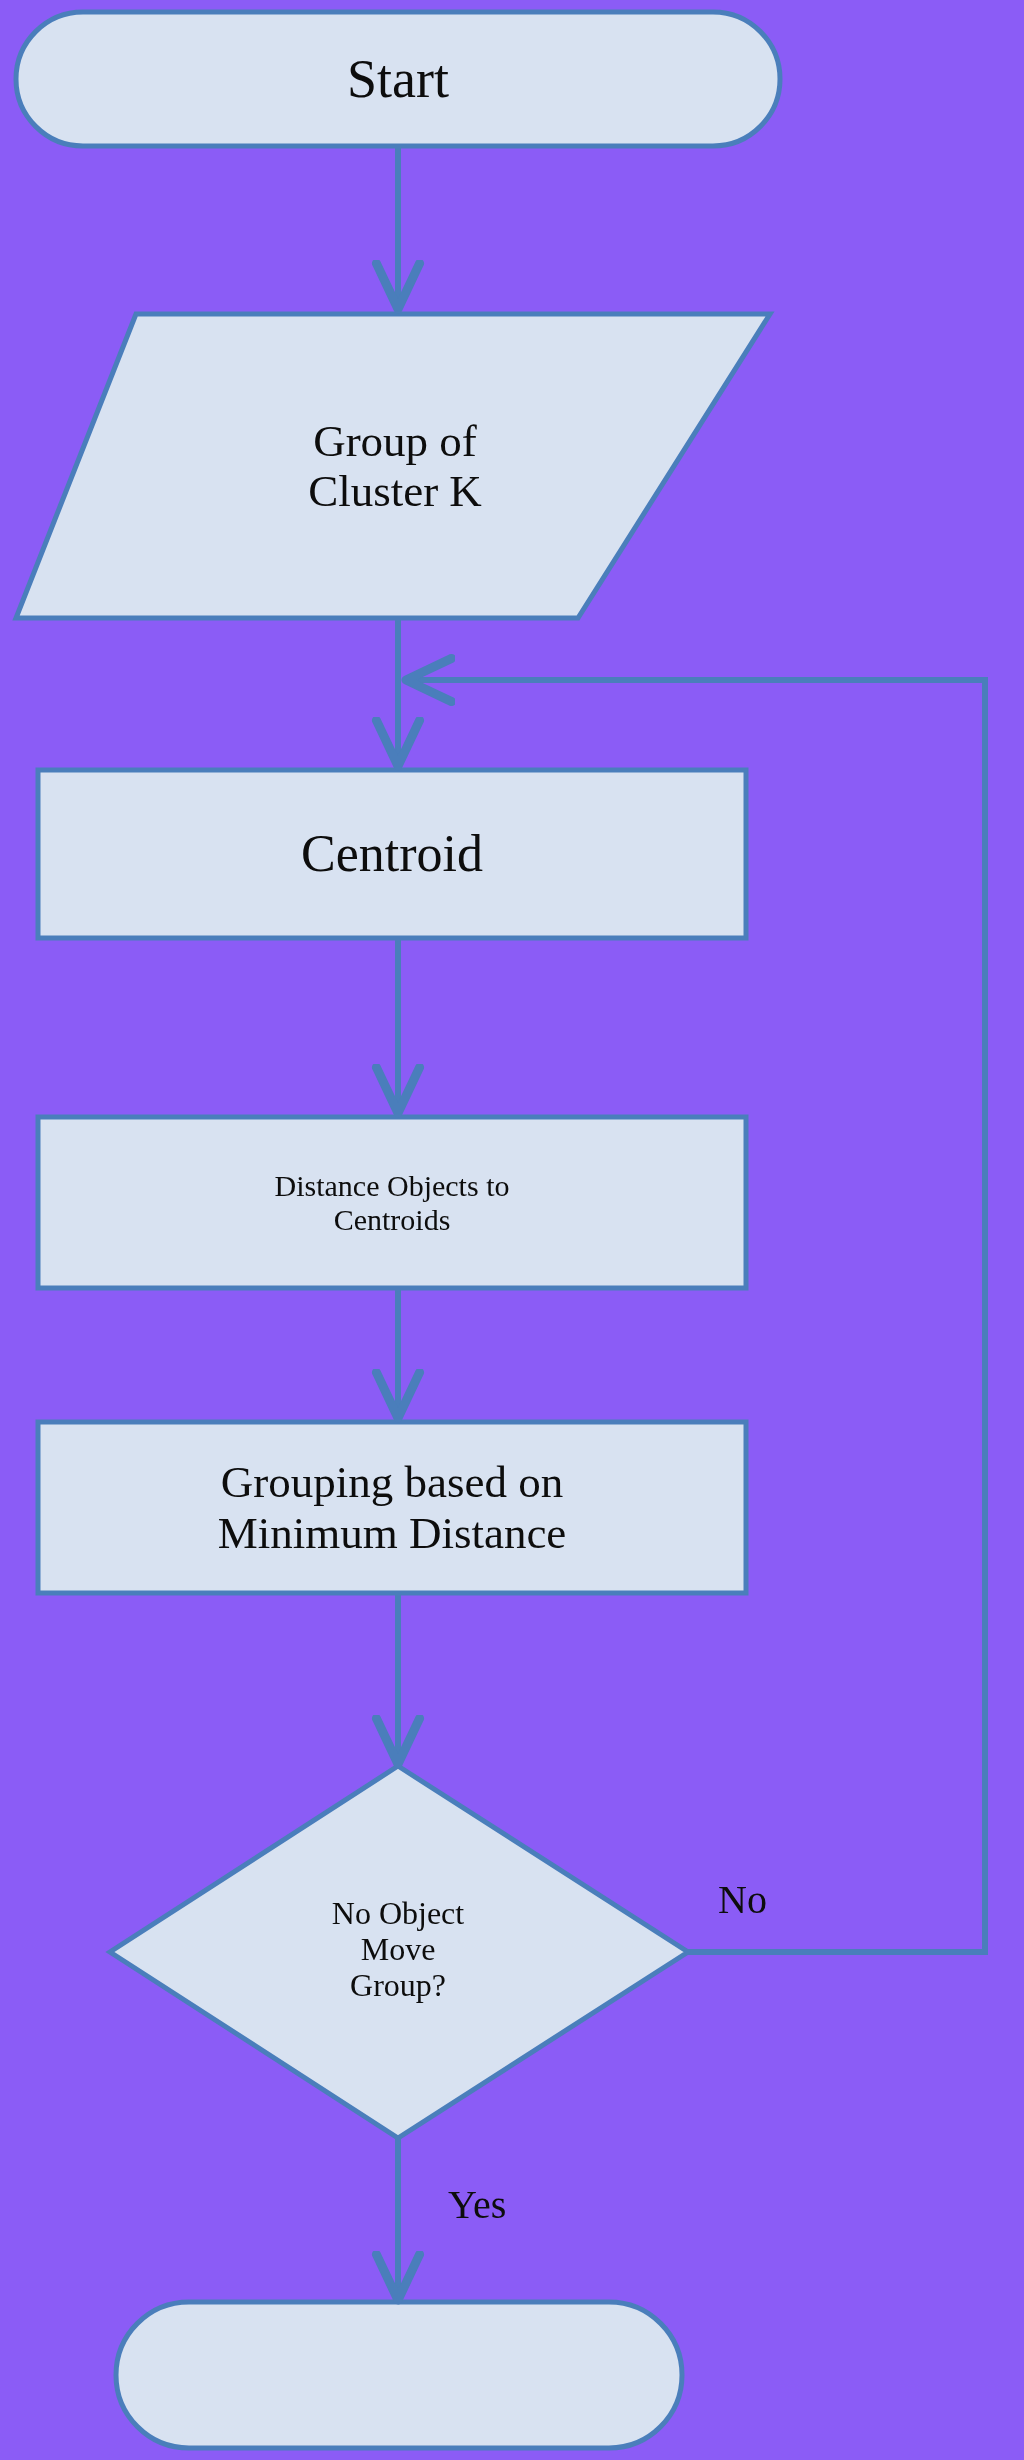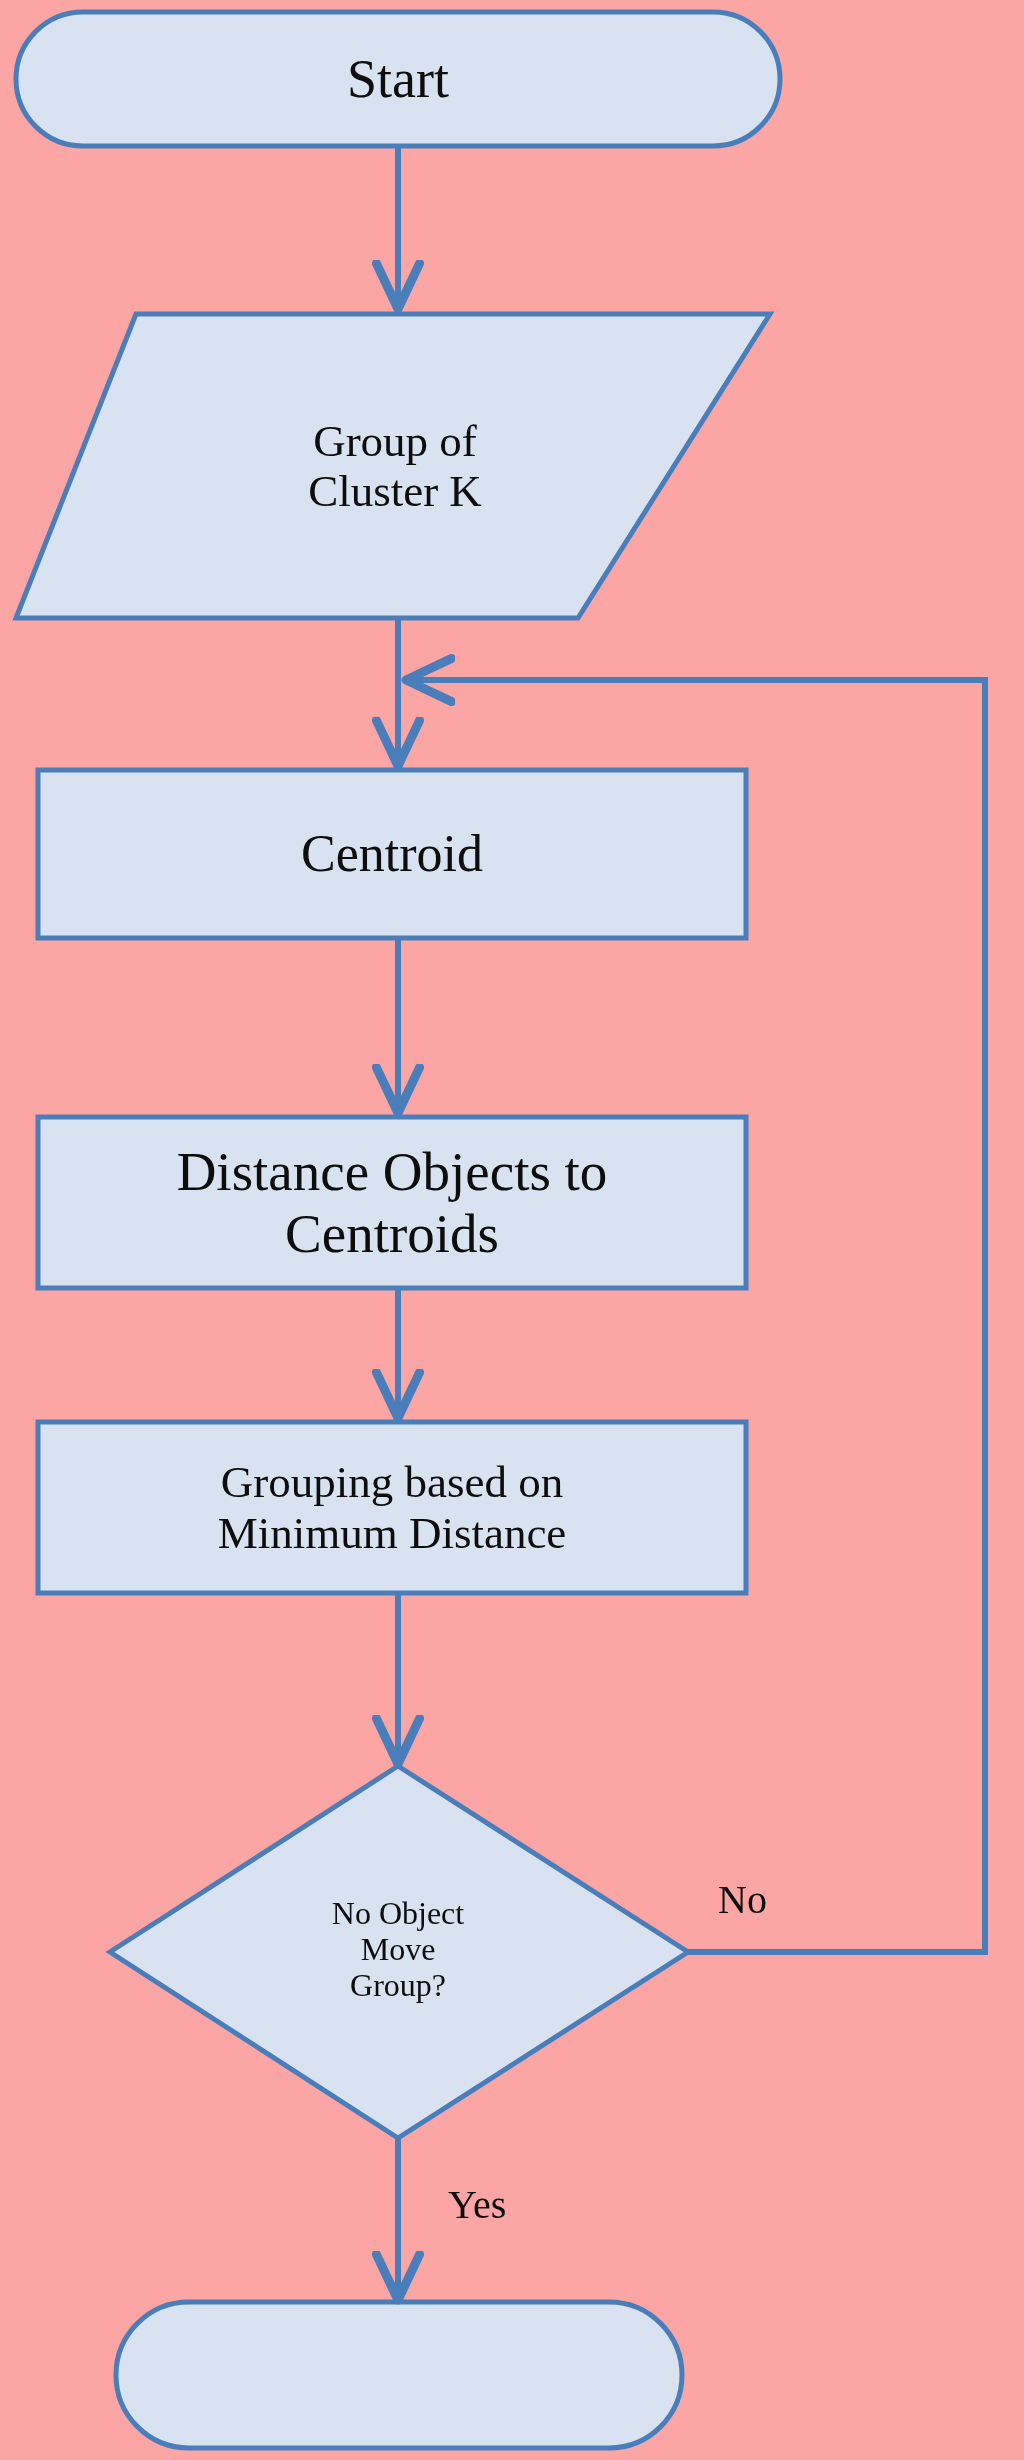--- a/index.html
+++ b/index.html
@@ -11,21 +11,21 @@
   body {
     width: 1024px;
     height: 2460px;
     font-family: "Liberation Serif", "DejaVu Serif", serif;
     overflow: hidden;
   }
   #canvas {
     position: relative;
     width: 1024px;
     height: 2460px;
-    background: #fca5a5;
+    background: #8b5cf6;
   }
   #flow-svg {
     position: absolute;
     left: 0;
     top: 0;
     width: 1024px;
     height: 2460px;
   }
   .node-label {
     position: absolute;
@@ -43,21 +43,21 @@
     position: absolute;
     color: #0d0d0d;
     font-family: "Liberation Serif", "DejaVu Serif", serif;
     font-size: 40px;
     line-height: 1;
     white-space: nowrap;
   }
   .lbl-start   { left: 14px;  top: 10px;   width: 768px; height: 138px; font-size: 54px; }
   .lbl-input   { left: 90px;  top: 312px;  width: 610px; height: 308px; font-size: 45px; }
   .lbl-centroid{ left: 36px;  top: 768px;  width: 712px; height: 172px; font-size: 52px; }
-  .lbl-distance{ left: 36px;  top: 1115px; width: 712px; height: 175px; font-size: 55px; }
+  .lbl-distance{ left: 36px;  top: 1115px; width: 712px; height: 175px; font-size: 30px; }
   .lbl-grouping{ left: 36px;  top: 1420px; width: 712px; height: 175px; font-size: 45px; }
   .lbl-decision{ left: 170px; top: 1800px; width: 456px; height: 300px; font-size: 32px; }
   .lbl-end     { left: 114px; top: 2300px; width: 568px; height: 150px; font-size: 54px; }
   .lbl-no      { left: 718px; top: 1880px; }
   .lbl-yes     { left: 448px; top: 2185px; }
 </style>
 </head>
 <body>
 
 <div id="canvas">

